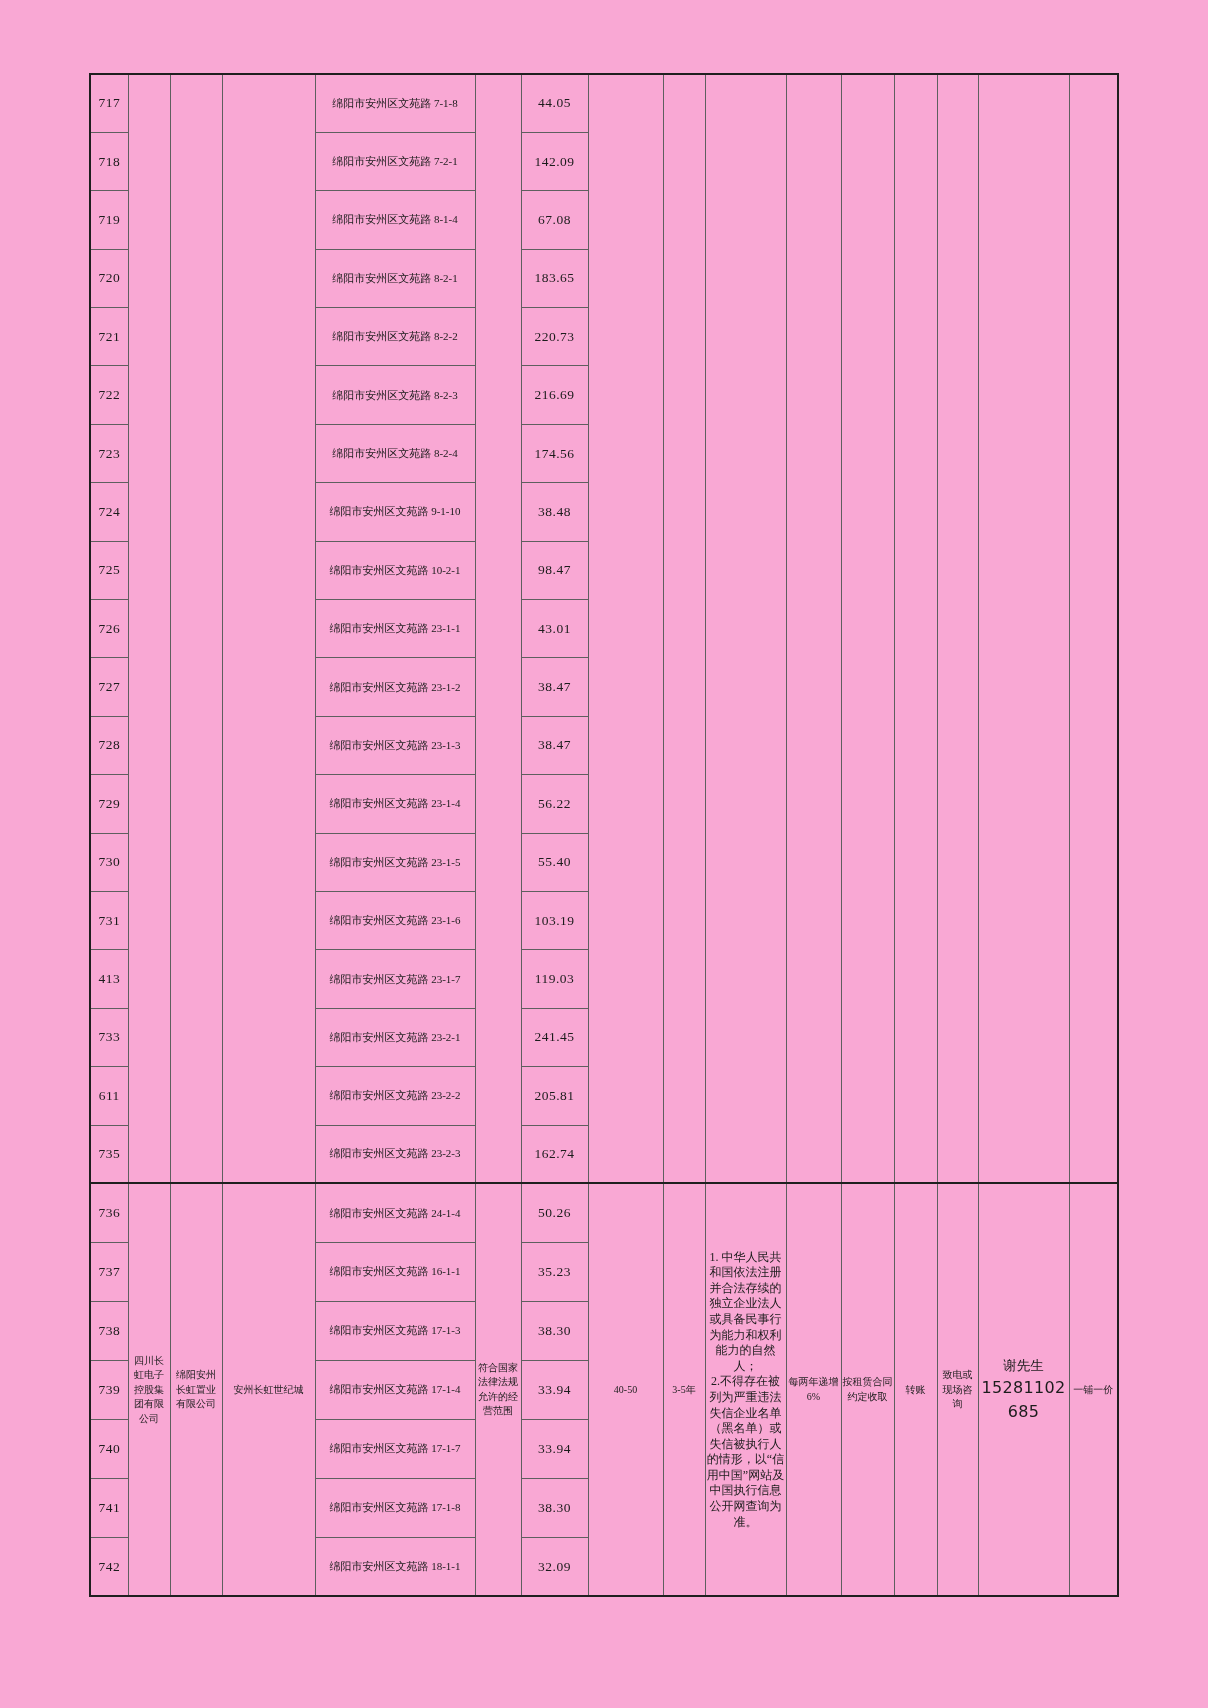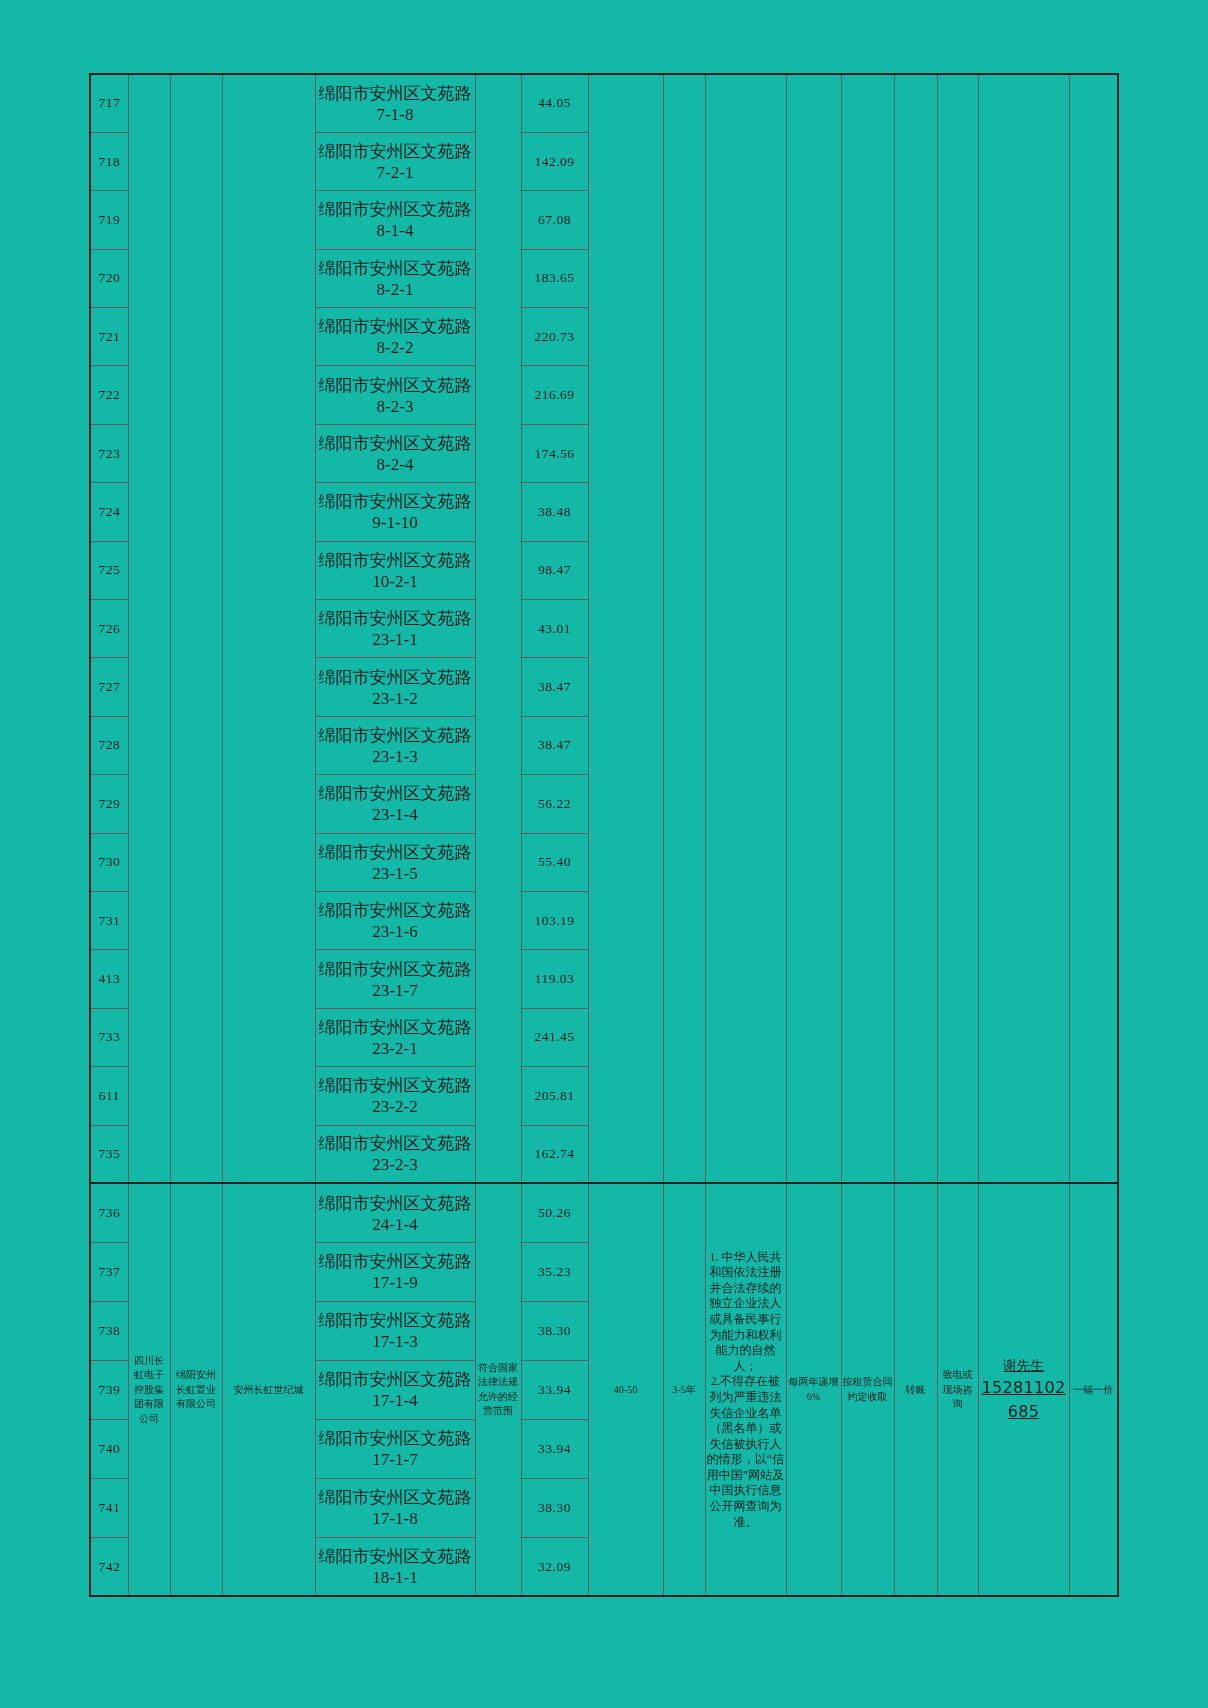--- a/index.html
+++ b/index.html
@@ -4,21 +4,21 @@
 <style>
   html, body {
     margin: 0;
     padding: 0;
     background: #ffffff;
   }
   .sheet {
     position: relative;
     width: 1208px;
     height: 1708px;
-    background: #14b8a6;
+    background: #f9a8d4;
     font-family: "Liberation Serif", "DejaVu Serif", serif;
     color: #1c1c1c;
     overflow: hidden;
   }
   table.listing {
     position: absolute;
     left: 89px;
     top: 73px;
     border-collapse: collapse;
     table-layout: fixed;
@@ -29,30 +29,30 @@
     vertical-align: middle;
     text-align: center;
     padding: 0 1px;
     overflow: hidden;
     word-break: break-all;
   }
   tr.g1 { height: 58.4px; }
   tr.g2 { height: 59px; }
   tbody.second tr:first-child > td { border-top: 2px solid #1f1f1f; }
   td.no   { font-size: 13.5px; letter-spacing: 0.5px; }
-  td.addr { font-size: 17px; }
+  td.addr { font-size: 11px; }
   td.area { font-size: 13.5px; letter-spacing: 0.5px; }
   td.m-sm { font-size: 10px; line-height: 1.45; }
   td.req  {
     font-size: 12px;
     line-height: 1.3;
     white-space: pre-line;
     text-align: center;
   }
-  td.contact { font-size: 13.5px; line-height: 1.5; text-decoration: underline; }
+  td.contact { font-size: 13.5px; line-height: 1.5; }
   .contact-phone {
     font-family: "DejaVu Sans", "Liberation Sans", sans-serif;
     font-size: 16px;
     letter-spacing: 0.3px;
   }
 </style>
 </head>
 <body>
 
 <div class="sheet">
@@ -206,21 +206,21 @@
           <td class="m-sm" rowspan="7">转账</td>
           <td class="m-sm" rowspan="7">致电或现场咨询</td>
           <td class="contact" rowspan="7">
             <div>谢先生</div>
             <div class="contact-phone">15281102685</div>
           </td>
           <td class="m-sm" rowspan="7">一铺一价</td>
         </tr>
         <tr class="g2">
           <td class="no">737</td>
-          <td class="addr">绵阳市安州区文苑路 17-1-9</td>
+          <td class="addr">绵阳市安州区文苑路 16-1-1</td>
           <td class="area">35.23</td>
         </tr>
         <tr class="g2">
           <td class="no">738</td>
           <td class="addr">绵阳市安州区文苑路 17-1-3</td>
           <td class="area">38.30</td>
         </tr>
         <tr class="g2">
           <td class="no">739</td>
           <td class="addr">绵阳市安州区文苑路 17-1-4</td>

